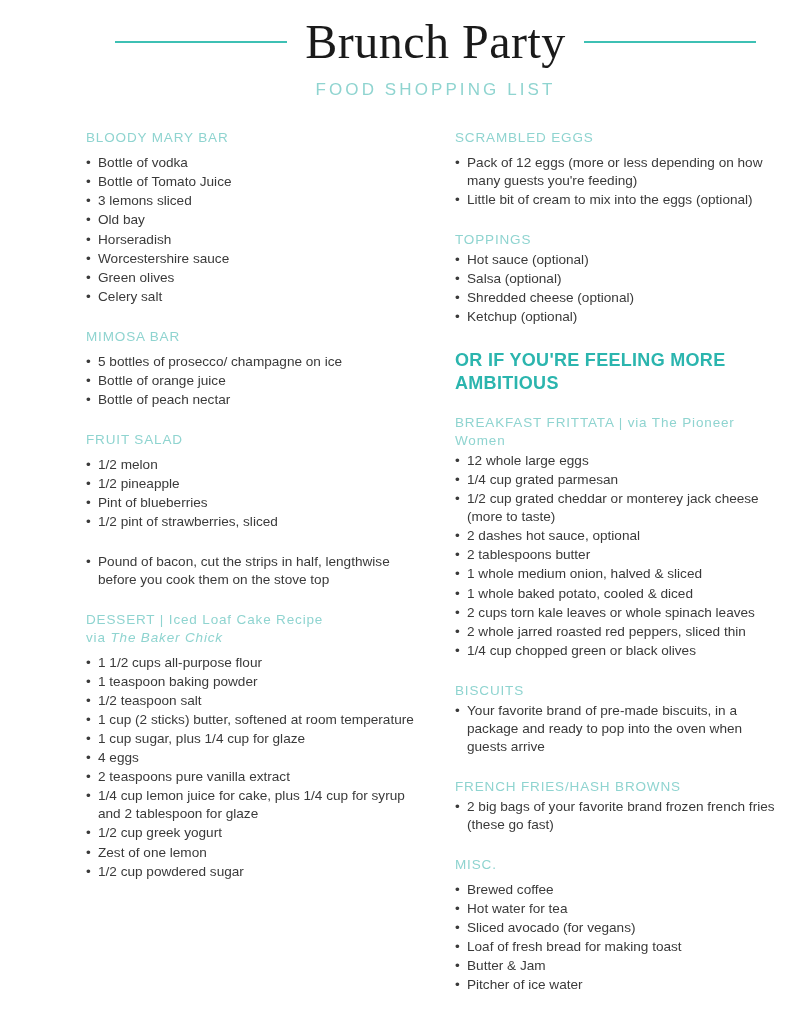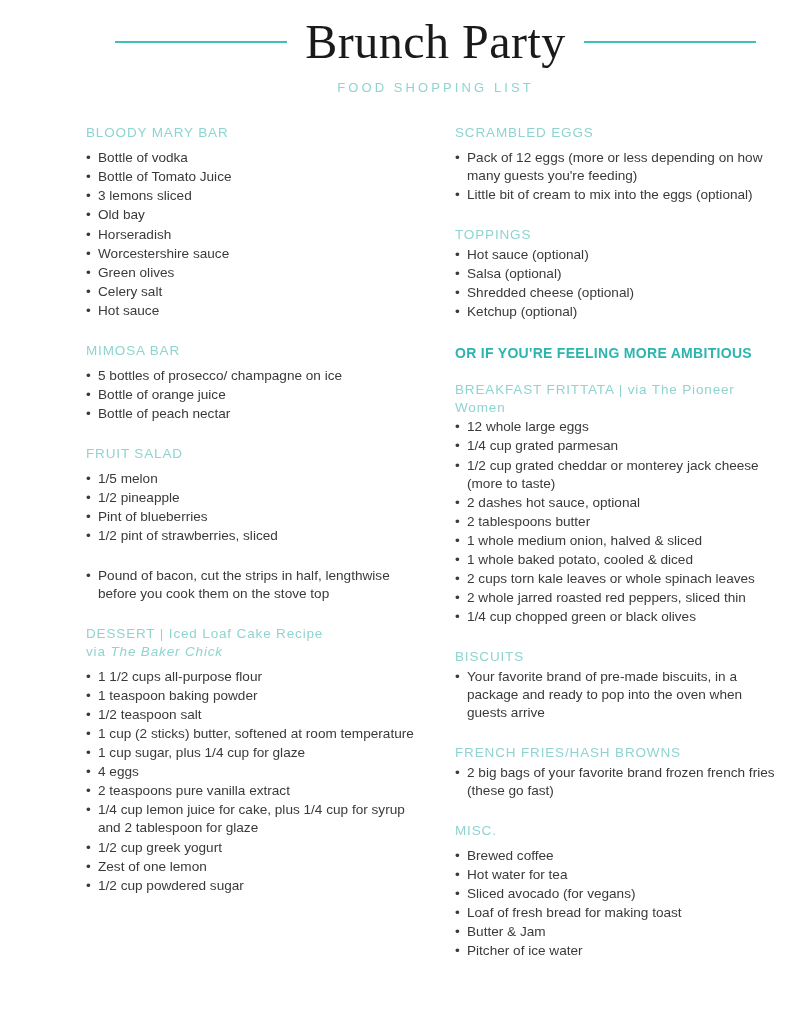--- a/index.html
+++ b/index.html
@@ -48,21 +48,21 @@
     font-size: 48px;
     font-weight: 400;
     letter-spacing: 0.5px;
     color: #1a1a1a;
     line-height: 1.05;
     white-space: nowrap;
     margin: 0;
   }
   .subtitle {
     margin-top: 13px;
-    font-size: 13px;
+    font-size: 17px;
     letter-spacing: 3.1px;
     color: #8fd4d0;
     text-transform: uppercase;
     font-weight: 400;
   }
 
   
   .columns {
     display: flex;
     margin-top: 29px;
@@ -98,21 +98,21 @@
     text-transform: none;
   }
   .section-heading .italic {
     font-style: italic;
   }
   .section-heading.no-caps { text-transform: none; }
   .section.snug .section-heading { margin-bottom: 2px; }
 
   .callout {
     color: #2bb5ae;
-    font-size: 14px;
+    font-size: 18px;
     font-weight: bold;
     letter-spacing: 0.3px;
     margin: 0;
     line-height: 1.3;
   }
   .section.callout-section + .section { margin-top: 19px; }
 
   ul.items {
     list-style: none;
     margin: 0;
@@ -158,37 +158,36 @@
         <h2 class="section-heading">Bloody Mary Bar</h2>
         <ul class="items">
           <li>Bottle of vodka</li>
           <li>Bottle of Tomato Juice</li>
           <li>3 lemons sliced</li>
           <li>Old bay</li>
           <li>Horseradish</li>
           <li>Worcestershire sauce</li>
           <li>Green olives</li>
           <li>Celery salt</li>
-          <li>Hot sauce</li>
         </ul>
       </div>
 
       <div class="section">
         <h2 class="section-heading">Mimosa Bar</h2>
         <ul class="items">
           <li>5 bottles of prosecco/ champagne on ice</li>
           <li>Bottle of orange juice</li>
           <li>Bottle of peach nectar</li>
         </ul>
       </div>
 
       <div class="section">
         <h2 class="section-heading">Fruit Salad</h2>
         <ul class="items">
-          <li>1/5 melon</li>
+          <li>1/2 melon</li>
           <li>1/2 pineapple</li>
           <li>Pint of blueberries</li>
           <li>1/2 pint of strawberries, sliced</li>
         </ul>
       </div>
 
       <div class="section">
         <ul class="items">
           <li>Pound of bacon, cut the strips in half, lengthwise before you cook them on the stove top</li>
         </ul>

